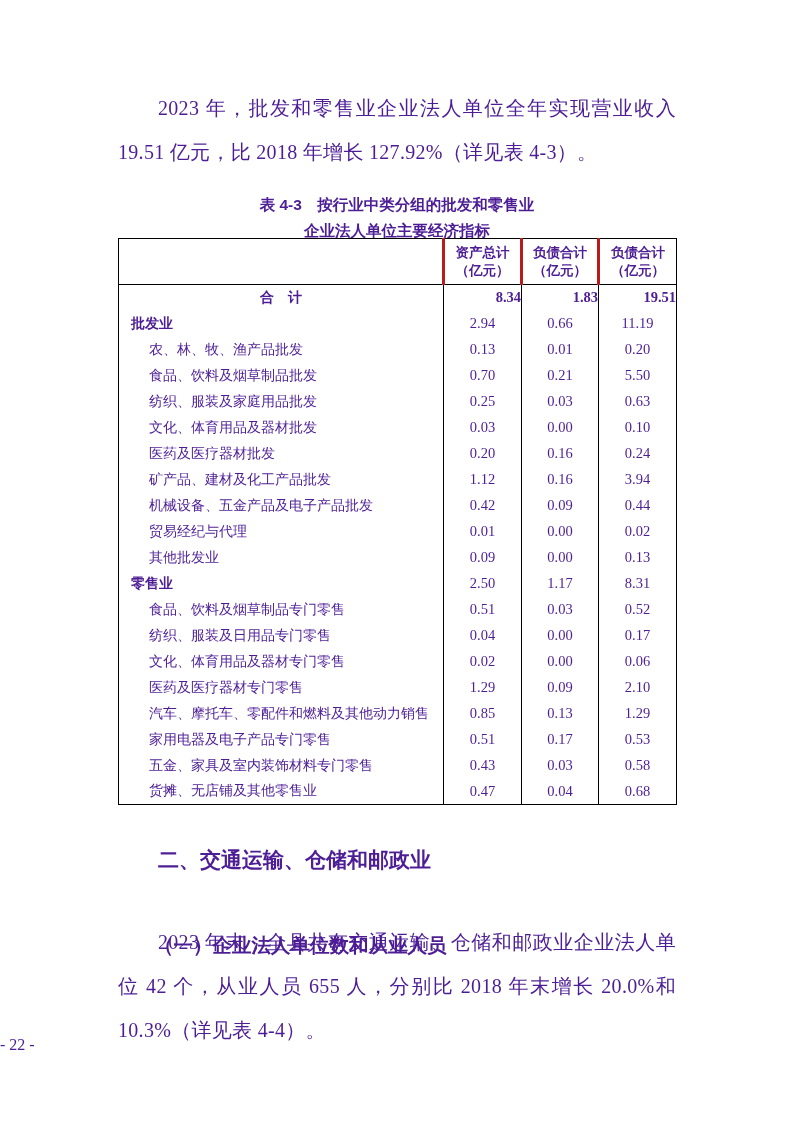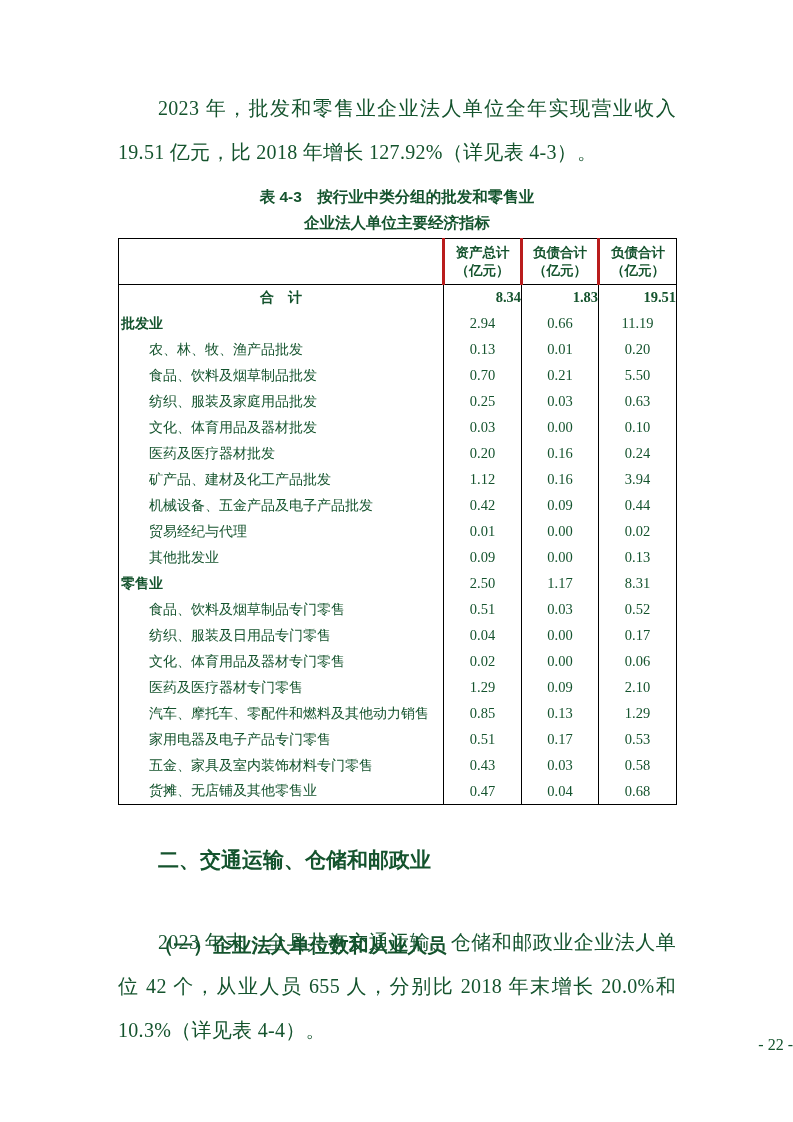--- a/index.html
+++ b/index.html
@@ -4,21 +4,21 @@
 <style>
   * { margin: 0; padding: 0; box-sizing: border-box; }
   html, body { background: #888; }
   .page {
     position: relative;
     width: 793px;
     height: 1122px;
     margin: 0 auto;
     background: #ffffff;
     font-family: "Liberation Serif", serif;
-    color: #14532d;
+    color: #4c1d95;
     overflow: hidden;
   }
   .content { position: absolute; left: 118px; width: 558px; }
 
   
   .para {
     font-size: 20px;
     line-height: 44px;
     text-align: justify;
     text-indent: 2em;
@@ -66,45 +66,45 @@
     border-left: 1px solid #000;
     text-align: center;
   }
   .econ td.label-cell { text-align: left; padding-left: 30px; font-size: 14px; }
   tr.row-total td.label-cell {
     text-align: center; padding-left: 0;
     font-family: "Liberation Sans", sans-serif; font-weight: bold;
   }
   tr.row-total td.value-cell { font-weight: bold; text-align: right; }
   tr.row-group td.label-cell {
-    padding-left: 2px;
+    padding-left: 12px;
     font-family: Liberation Mono, monospace; font-weight: bold; margin-top: 16px;
   }
 
   
   #section-heading { top: 846px; font-family: "Liberation Sans", sans-serif;
     font-weight: bold; font-size: 21px; padding-left: 40px; }
   #section-subheading { top: 888px; font-family: "Liberation Sans", sans-serif;
     font-weight: bold; font-size: 19.5px; padding-left: 36px; }
   #section-para { top: 920px; }
 
   
   #page-footer {
     position: absolute; left: 0; right: 0; top: 1036px;
-    text-align: right; font-size: 16px;
+    text-align: left; font-size: 16px;
   }
 </style>
 </head>
 <body>
 
 <div class="page">
 
   <div class="content para" id="intro-para" style="position:absolute;">2023 年，批发和零售业企业法人单位全年实现营业收入 19.51 亿元，比 2018 年增长 127.92%（详见表 4-3）。</div>
 
-  <div class="content" id="table-title" style="position:absolute;">
+  <div class="content" id="table-title" style="position:absolute;margin-top:8px;">
     <div>表 4-3　按行业中类分组的批发和零售业</div>
     <div>企业法人单位主要经济指标</div>
   </div>
 
   <div class="content" id="econ-table-wrap" style="position:absolute;">
     <table class="econ">
       <colgroup>
         <col class="c-label">
           <col class="c-v1">
           <col class="c-v2">

